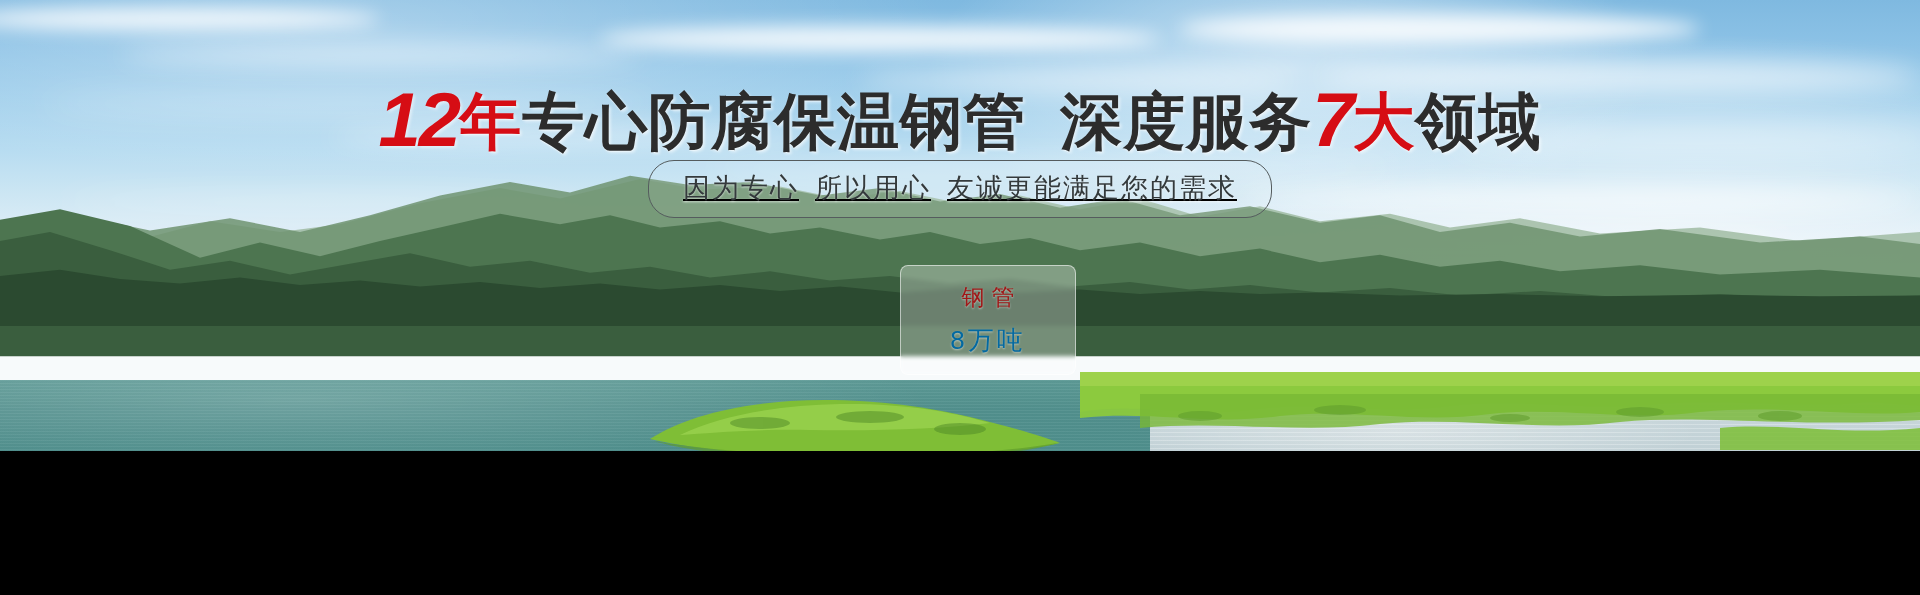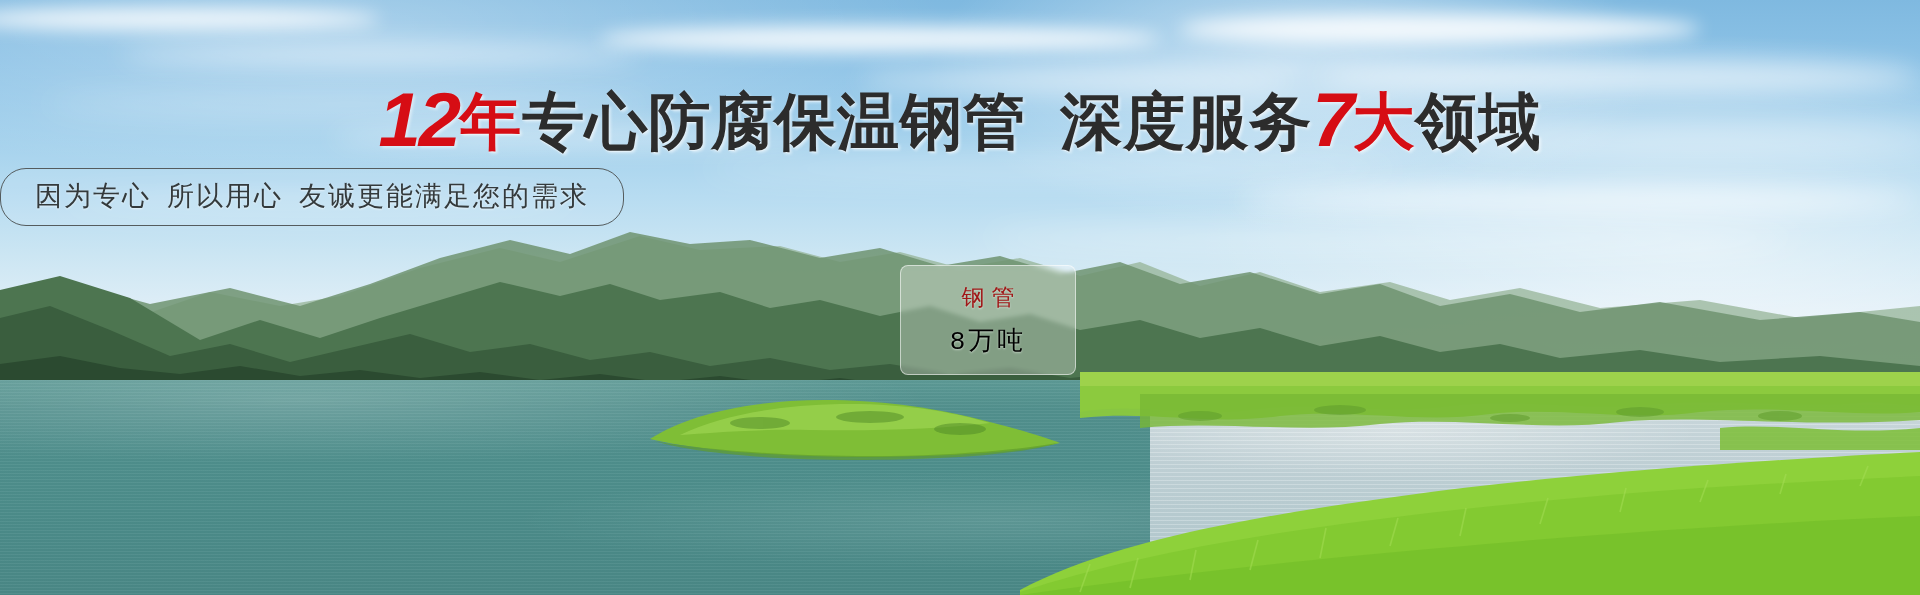--- a/index.html
+++ b/index.html
@@ -1,21 +1,21 @@
 <!DOCTYPE html>
 <html><head>
 <meta charset="utf-8">
 <style>
   * { margin:0; padding:0; box-sizing:border-box; }
   html,body { background:#000; }
   body { font-family:"Liberation Sans","DejaVu Sans",sans-serif; }
 
   .banner {
     position:relative;
-    width:1920px; height:595px;
+    width:1920px; height:451px;
     overflow:hidden;
     background:#bcdcf0;
   }
 
   
   .sky {
     position:absolute; inset:0;
     background:
       linear-gradient(to bottom,
         #7fb9e0 0%,
@@ -122,22 +122,22 @@
     font-style:italic;
     letter-spacing:-2px;
     text-shadow:2px 2px 3px rgba(255,255,255,.5);
     vertical-align:-3px;
   }
   .headline .red { color:#d60d14; }
   .headline .gap { display:inline-block; width:34px; }
 
   
   .subtitle-wrap {
-    position:absolute; left:0; top:168px; width:100%;
-    display:flex; 
+    position:absolute; left:0; top:160px; width:100%;
+    display:flex; justify-content:center;text-decoration:underline;
   }
   .subtitle {
     border:1px solid #555c5e;
     border-radius:26px;
     padding:9px 34px 11px;
     font-size:27px;
     color:#343a3c;
     letter-spacing:2px;
     background:rgba(255,255,255,.08);
     text-shadow:0 1px 2px rgba(255,255,255,.6);
@@ -163,24 +163,24 @@
   .card-label {
     font-size:23px;
     color:#a01818;
     letter-spacing:7px;
     text-indent:7px;
     text-shadow:0 1px 2px rgba(255,255,255,.5);
     font-family:"Liberation Serif","DejaVu Serif",serif;
   }
   .card-value {
     font-size:26px;
-    color:#000000;
+    color:#0369a1;
     letter-spacing:3px;
     text-shadow:0 1px 2px rgba(255,255,255,.5);
-    font-family:Liberation Mono, monospace;
+    font-family:Liberation Sans, sans-serif;
   }
   .card-value sup { font-size:16px; vertical-align:super; letter-spacing:0; }
 </style>
 </head>
 <body>
 
 <div class="banner">
 
   <div class="sky"></div>
   <div class="sky-warm"></div>

